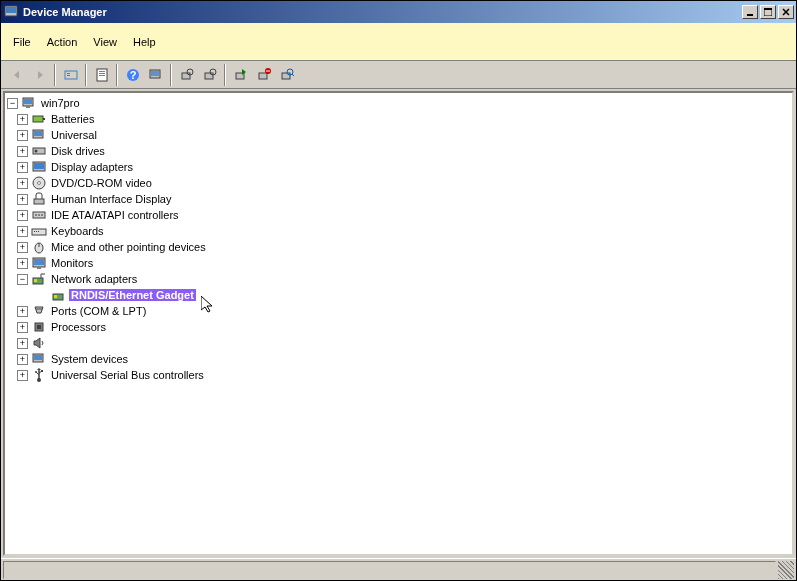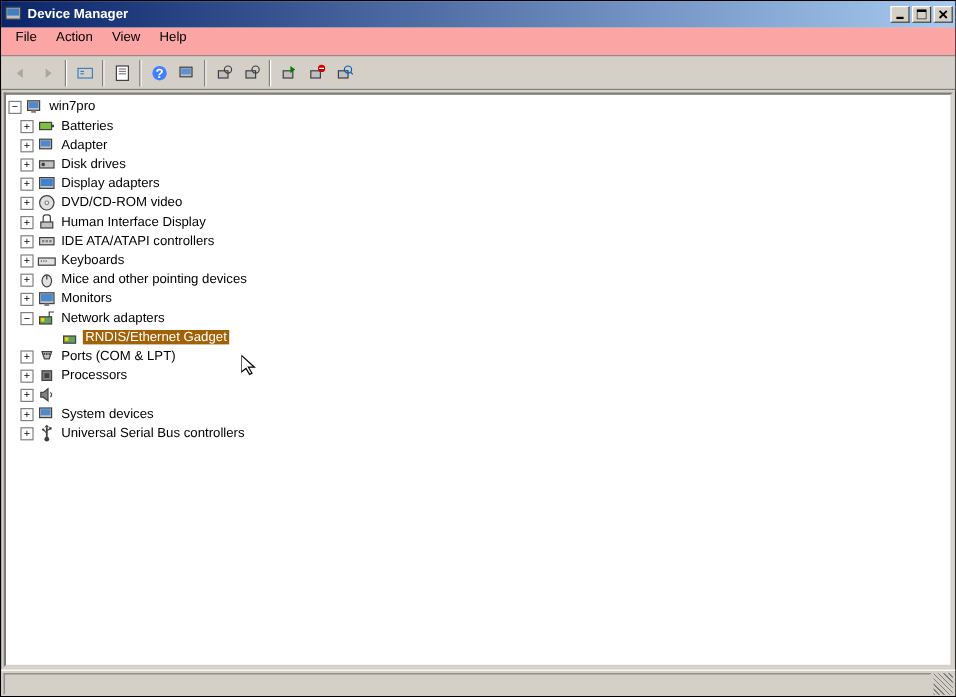--- a/index.html
+++ b/index.html
@@ -3,35 +3,35 @@
 <meta charset="utf-8">
 <style>
 * { box-sizing: border-box; margin: 0; padding: 0; font-family: Tahoma, sans-serif; font-size: 11px; }
 body { background: #000; width: 797px; height: 581px; overflow: hidden; }
 .window { width: 797px; height: 581px; background: #d4d0c8; border: 1px solid #000; display: flex; flex-direction: column; }
 .titlebar { height: 22px; background: linear-gradient(to right, #0a246a, #a6caf0); display: flex; align-items: center; padding: 0 2px; color: #fff; font-weight: bold; }
 .titlebar-icon { width: 16px; height: 16px; margin-right: 4px; display: flex; align-items: center; justify-content: center; }
 .titlebar-text { flex: 1; }
 .titlebar-buttons { display: flex; gap: 2px; }
 .titlebar-btn { width: 16px; height: 14px; background: #d4d0c8; border: 1px solid #fff; border-right-color: #404040; border-bottom-color: #404040; display: flex; align-items: center; justify-content: center; font-size: 9px; font-weight: bold; color: #000; cursor: pointer; font-family: Arial; }
-.menubar { height: 24px; background: #fca5a5; display: flex; align-items: flex-start; padding: 0 4px; border-bottom: 1px solid #808080; }
+.menubar { height: 38px; background: #fef9c3; display: flex; align-items: center; padding: 0 4px; border-bottom: 1px solid #808080; }
 .menu-item { padding: 2px 8px; cursor: pointer; }
 .toolbar { height: 28px; background: #d4d0c8; display: flex; align-items: center; padding: 2px 4px; border-bottom: 1px solid #808080; gap: 0; }
 .tool-btn { width: 23px; height: 22px; display: flex; align-items: center; justify-content: center; cursor: pointer; border: 1px solid transparent; }
 .tool-btn.disabled { opacity: 0.5; cursor: default; }
 .tool-sep { width: 2px; height: 22px; border-left: 1px solid #808080; border-right: 1px solid #fff; margin: 0 3px; }
 .content-area { flex: 1; margin: 2px; background: #fff; border: 2px inset #d4d0c8; overflow: auto; padding: 2px; }
 .tree { user-select: none; }
 .tree-row { display: flex; align-items: center; height: 16px; white-space: nowrap; cursor: pointer; }
 .tree-indent { display: inline-block; height: 16px; position: relative; }
 .tree-expand { width: 11px; height: 11px; border: 1px solid #808080; background: #fff; display: inline-flex; align-items: center; justify-content: center; font-size: 9px; line-height: 7px; margin-right: 3px; cursor: pointer; font-family: Arial; }
 .tree-expand-spacer { width: 14px; display: inline-block; }
 .tree-icon { width: 16px; height: 16px; display: inline-flex; align-items: center; justify-content: center; margin-right: 2px; }
 .tree-label { padding: 0 2px; }
-.tree-label.selected { background: #a16207; color: #fff; }
+.tree-label.selected { background: #8b5cf6; color: #fff; font-weight: bold; }
 .tree-children { padding-left: 0; }
 .statusbar { height: 22px; background: #d4d0c8; border-top: 1px solid #fff; display: flex; padding: 2px; gap: 2px; }
 .status-pane { flex: 1; border: 1px inset #d4d0c8; height: 18px; }
 .status-grip { width: 16px; height: 18px; background: repeating-linear-gradient(45deg, #808080 0 1px, transparent 1px 3px); }
 .cursor { position: absolute; left: 201px; top: 296px; pointer-events: none; z-index: 100; }
 svg { display: block; }
 </style>
 </head>
 <body>
 
@@ -176,21 +176,21 @@
         </div>
         <div class="tree-row">
           <span class="tree-indent" style="width:10px"></span>
           <span class="tree-expand">+</span>
           <span class="tree-icon">
               <svg width="16" height="16">
                 <rect x="2" y="3" width="10" height="8" fill="#c0c0c0" stroke="#404040"></rect>
                 <rect x="3" y="4" width="8" height="5" fill="#5088d0"></rect>
               </svg>
             </span>
-          <span class="tree-label">Adapter</span>
+          <span class="tree-label">Universal</span>
         </div>
         <div class="tree-row">
           <span class="tree-indent" style="width:10px"></span>
           <span class="tree-expand">+</span>
           <span class="tree-icon">
               <svg width="16" height="16">
                 <rect x="2" y="5" width="12" height="6" fill="#c0c0c0" stroke="#404040"></rect>
                 <circle cx="5" cy="8" r="1.5" fill="#404040"></circle>
               </svg>
             </span>

